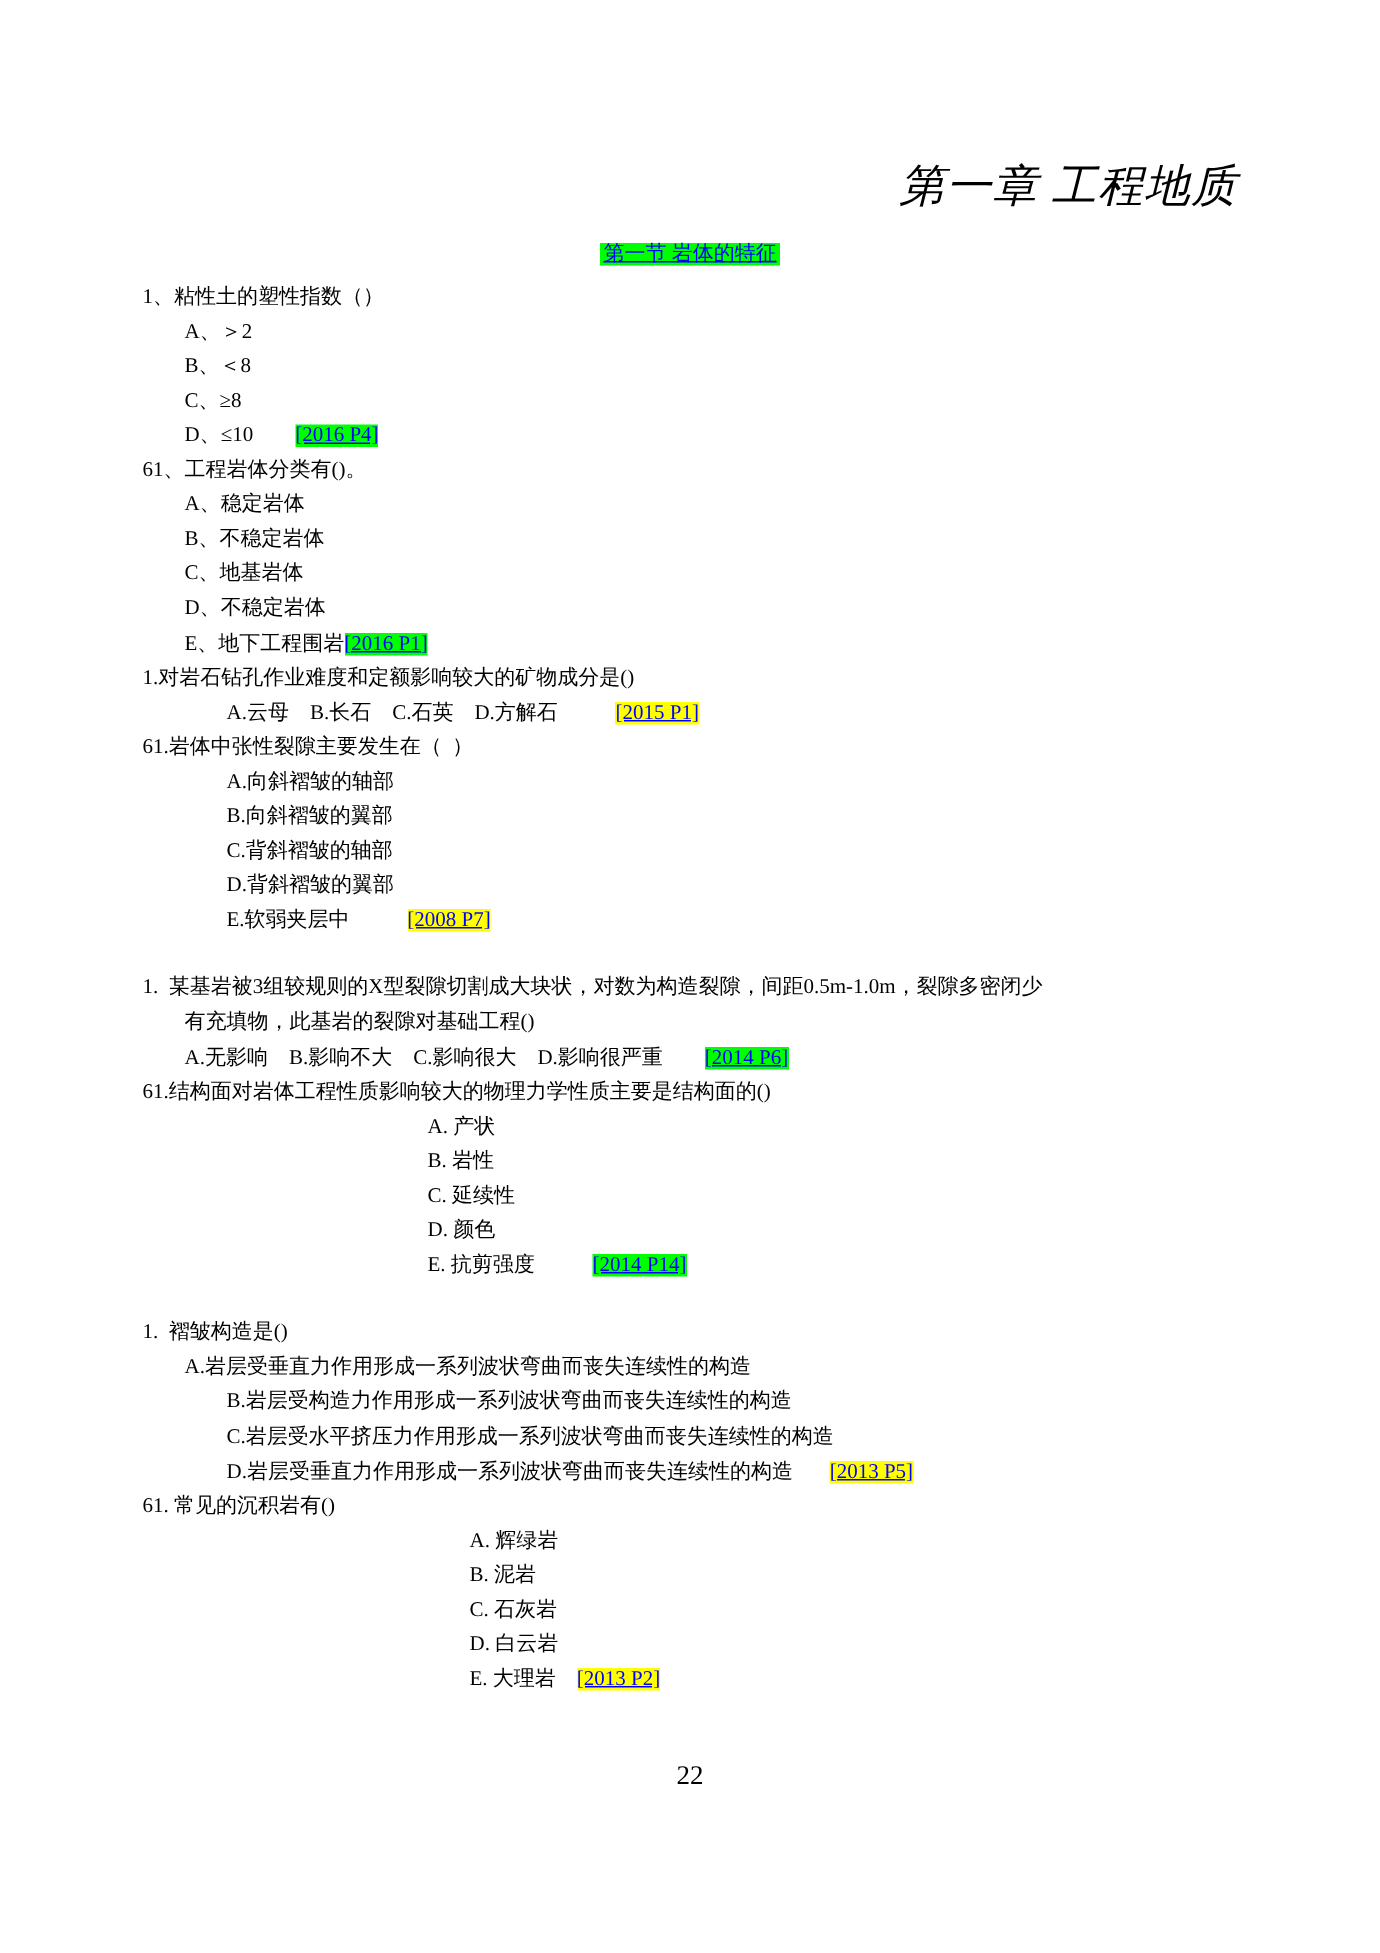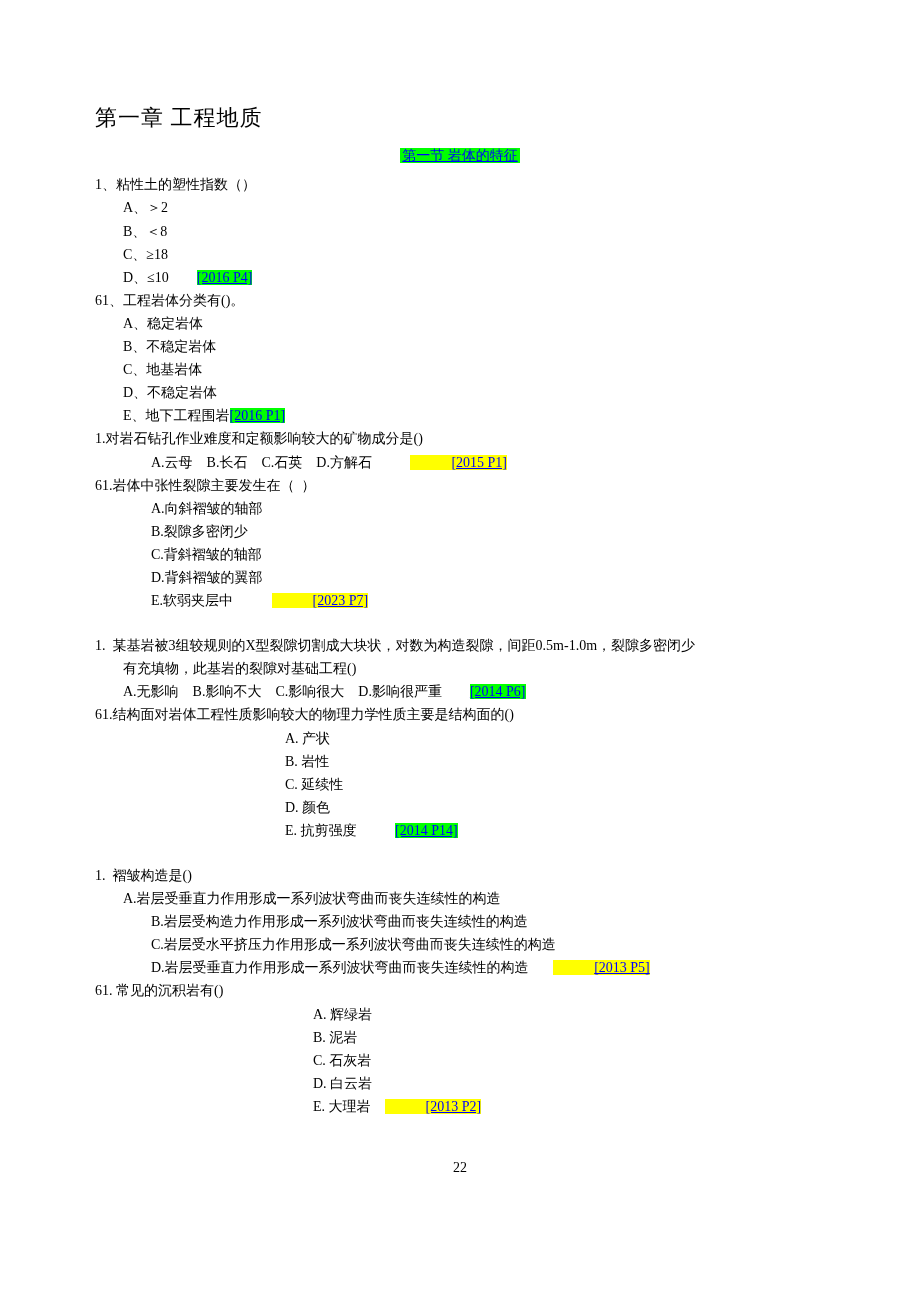--- a/index.html
+++ b/index.html
@@ -7,25 +7,26 @@
       font-size: 14px;
       line-height: 1.65;
       color: #000;
       margin: 0;
       padding: 100px 95px 40px 95px;
       width: 920px;
       box-sizing: border-box;
       background: #fff;
     }
     .chapter-title {
-      font-size: 22px;
-      text-align: left;
+      font-size: 30px;
+      text-align: right;
       font-family: "SimSun", "宋体", serif;
       margin-bottom: 8px;
       letter-spacing: 1px;
+      font-style: italic;
     }
     .section-title {
       text-align: center;
       margin-bottom: 6px;
     }
     .section-title span {
       background-color: #00ff00;
       color: #0000ff;
       text-decoration: underline;
       padding: 0 2px;
@@ -40,57 +41,56 @@
     .ref-green {
       background-color: #00ff00;
       color: #0000ff;
       text-decoration: underline;
       text-align: center;
     }
     .ref-yellow {
       background-color: #ffff00;
       color: #0000ff;
       text-decoration: underline;
-      padding-left: 41px;
     }
     .blank { height: 22px; }
     .page-number {
       text-align: center;
       margin-top: 38px;
-      font-size: 14px;
+      font-size: 18px;
     }
   </style>
 </head>
 <body>
 
 <div class="chapter-title">第一章  工程地质</div>
 <div class="section-title"><span>第一节 岩体的特征</span></div>
 
 <div class="line">1、粘性土的塑性指数（）</div>
 <div class="line indent-1">A、＞2</div>
 <div class="line indent-1">B、＜8</div>
-<div class="line indent-1">C、≥18</div>
+<div class="line indent-1">C、≥8</div>
 <div class="line indent-1"><span>D、≤10</span>        <span class="ref-green">[2016 P4]</span></div>
 
 <div class="line">61、工程岩体分类有()。</div>
 <div class="line indent-1">A、稳定岩体</div>
 <div class="line indent-1">B、不稳定岩体</div>
 <div class="line indent-1">C、地基岩体</div>
 <div class="line indent-1">D、不稳定岩体</div>
 <div class="line indent-1"><span>E、地下工程围岩</span><span class="ref-green">[2016 P1]</span></div>
 
 <div class="line">1.对岩石钻孔作业难度和定额影响较大的矿物成分是()</div>
 <div class="line indent-2"><span>A.云母    B.长石    C.石英    D.方解石</span>           <span class="ref-yellow">[2015 P1]</span></div>
 
 <div class="line">61.岩体中张性裂隙主要发生在（  ）</div>
 <div class="line indent-2">A.向斜褶皱的轴部</div>
-<div class="line indent-2">B.裂隙多密闭少</div>
+<div class="line indent-2">B.向斜褶皱的翼部</div>
 <div class="line indent-2">C.背斜褶皱的轴部</div>
 <div class="line indent-2">D.背斜褶皱的翼部</div>
-<div class="line indent-2"><span>E.软弱夹层中</span>           <span class="ref-yellow">[2023 P7]</span></div>
+<div class="line indent-2"><span>E.软弱夹层中</span>           <span class="ref-yellow">[2008 P7]</span></div>
 
 <div class="blank"></div>
 
 <div class="line">1.  某基岩被3组较规则的X型裂隙切割成大块状，对数为构造裂隙，间距0.5m-1.0m，裂隙多密闭少</div>
 <div class="line indent-1">有充填物，此基岩的裂隙对基础工程()</div>
 <div class="line indent-1"><span>A.无影响    B.影响不大    C.影响很大    D.影响很严重</span>        <span class="ref-green">[2014 P6]</span></div>
 
 <div class="line">61.结构面对岩体工程性质影响较大的物理力学性质主要是结构面的()</div>
 <div class="line indent-center">A. 产状</div>
 <div class="line indent-center">B. 岩性</div>

